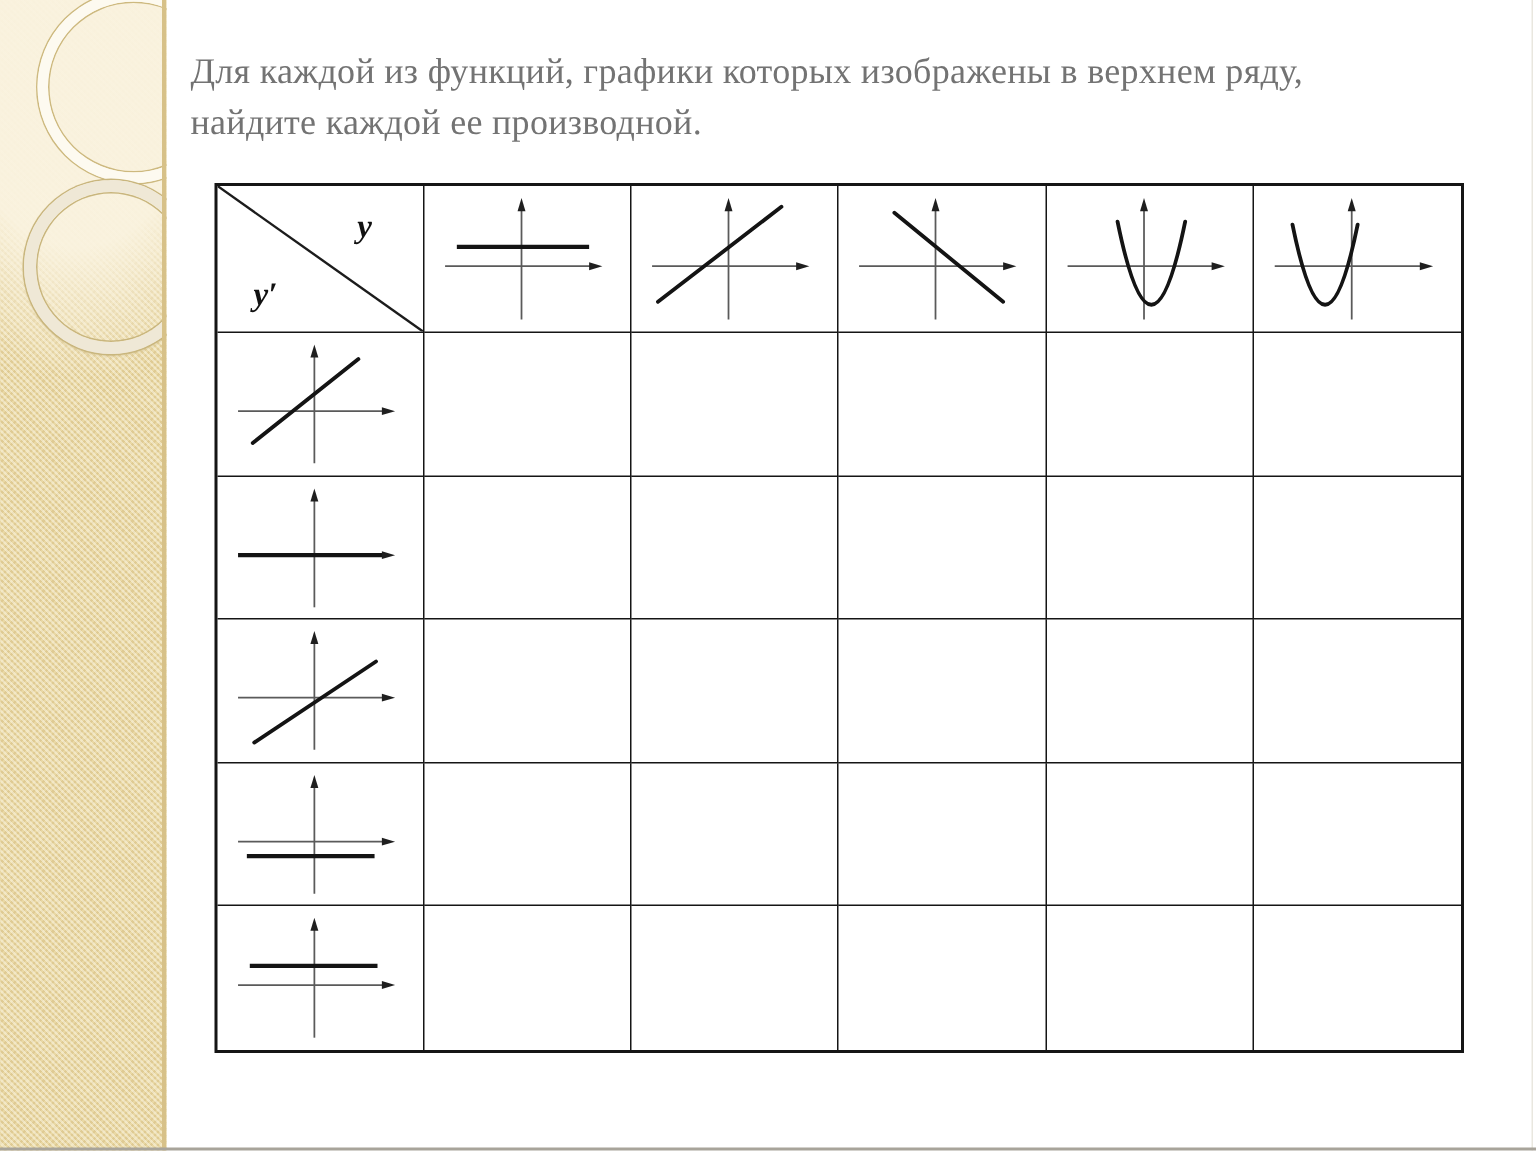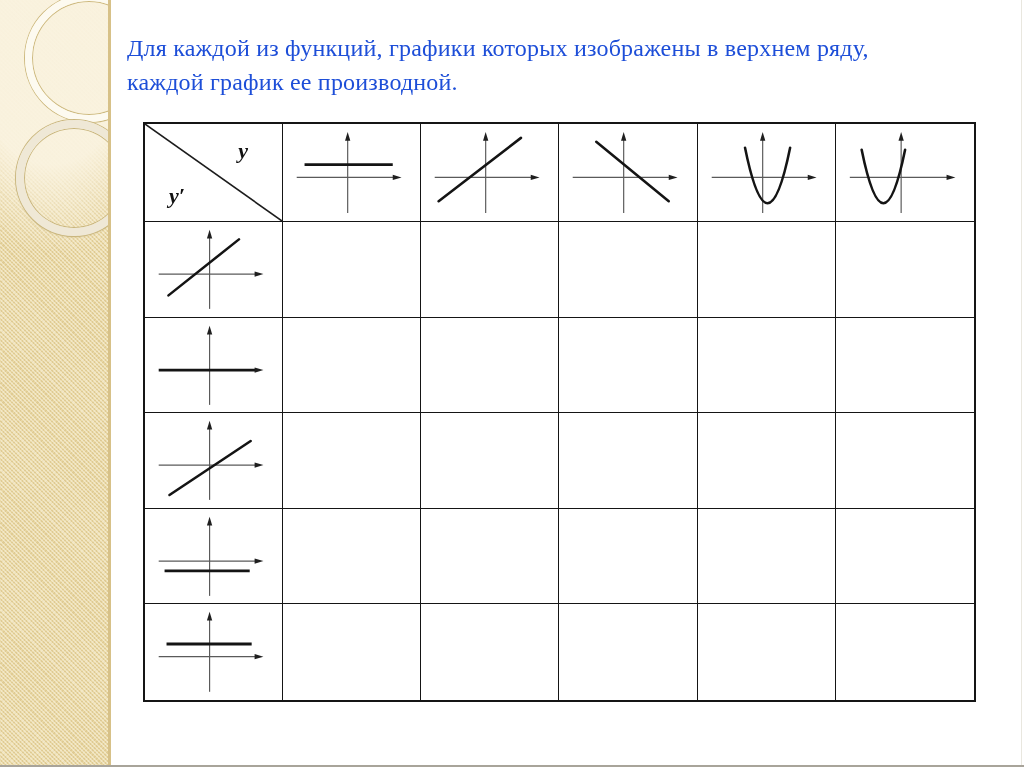--- a/index.html
+++ b/index.html
@@ -34,21 +34,21 @@
     box-shadow:0 1px 2px #c9b67e, 0 0 0 1px #c9b67e, inset 0 0 0 1px #c9b67e;
   }
   .strip-edge{position:absolute;right:0;top:0;width:3px;height:100%;background:#d7c188;}
 
   .bottom-line{position:absolute;left:0;bottom:0;width:1024px;height:2px;background:#a8a49a;}
   .right-line{position:absolute;right:2px;top:0;width:1px;height:100%;background:#e9e7df;}
 
   
   .title{
     position:absolute;left:127px;top:31px;width:860px;
-    font-size:24px;line-height:34px;color:#1d4ed8;letter-spacing:.2px;
+    font-size:24px;line-height:34px;color:#737373;letter-spacing:.2px;
   }
 
   
   .grid{
     position:absolute;left:143px;top:122px;
     display:grid;
     grid-template-columns:138px repeat(5,138.2px);
     grid-template-rows:98px repeat(5,95.6px);
     border:2px solid var(--border);
     background:#fff;
@@ -78,21 +78,21 @@
 
 <div class="side-strip">
   <div class="strip-light"></div>
   <div class="ring ring-a"></div>
   <div class="ring ring-b"></div>
   <div class="strip-edge"></div>
 </div>
 
 <div class="title">
   <div>Для каждой из функций, графики которых изображены в верхнем ряду,</div>
-  <div>каждой график ее производной.</div>
+  <div>найдите каждой ее производной.</div>
 </div>
 
 <div class="grid" id="grid">
   <div class="cell corner">
     <svg class="diag" viewBox="0 0 138 98" preserveAspectRatio="none">
         <line x1="0" y1="0" x2="138" y2="98"></line>
       </svg>
     <span class="corner-label corner-y">y</span>
     <span class="corner-label corner-yprime">y′</span>
   </div>

